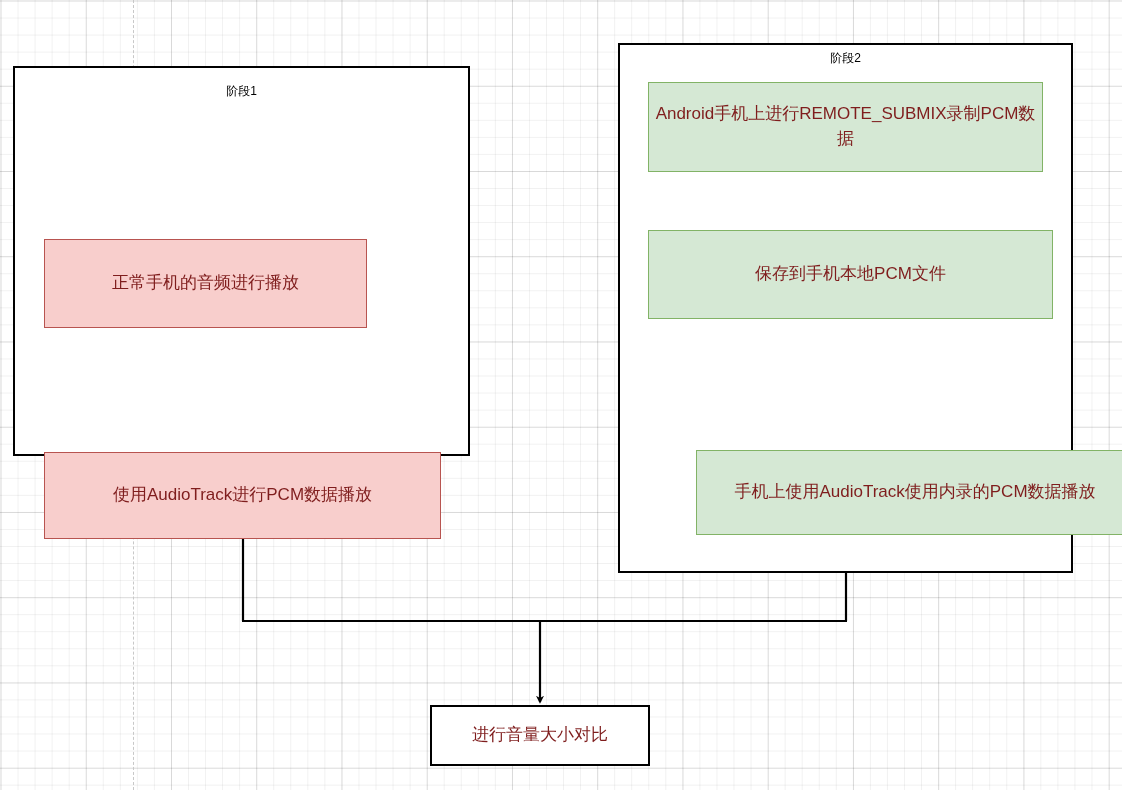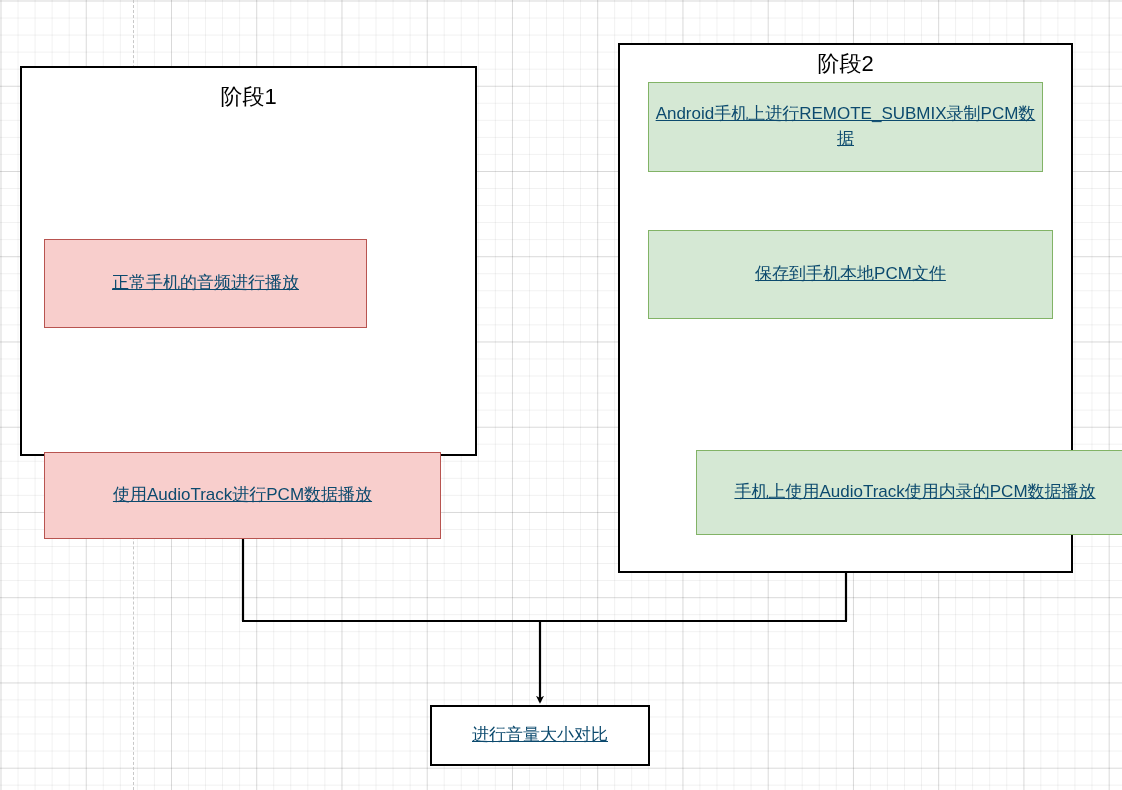--- a/index.html
+++ b/index.html
@@ -55,38 +55,37 @@
     box-sizing: border-box;
     background: #ffffff;
     border: 2px solid #000000;
   }
 
   .container-title {
     position: absolute;
     left: 0;
     right: 0;
     text-align: center;
-    font-size: 22px;
+    font-size: 12px;
     color: #000000;
     line-height: 1.2;
     white-space: nowrap;
   }
 
   .node {
     position: absolute;
     box-sizing: border-box;
     display: flex;
     align-items: center;
     justify-content: center;
     text-align: center;
     font-size: 17px;
     line-height: 1.45;
-    color: #0c4a6e;
+    color: #7f1d1d;
     padding: 2px 4px;
-    text-decoration: underline;
   }
 
   .node-pink {
     background: #f8cecc;
     border: 1.6px solid #b85450;
   }
 
   .node-green {
     background: #d5e8d4;
     border: 1.6px solid #82b366;
@@ -124,21 +123,21 @@
 
     <path d="M243,538 L243,621" fill="none" stroke="#000000" stroke-width="2.2"></path>
 
     <path d="M846,536 L846,621" fill="none" stroke="#000000" stroke-width="2.2"></path>
 
     <line x1="242" y1="621" x2="847" y2="621" stroke="#000000" stroke-width="2.2"></line>
 
     <line x1="540" y1="621" x2="540" y2="702" stroke="#000000" stroke-width="2.2" marker-end="url(#arrowhead)"></line>
   </svg>
 
-  <div class="container-box" style="left:20px; top:66px; width:457px; height:390px;">
+  <div class="container-box" style="left:13px; top:66px; width:457px; height:390px;">
     <div class="container-title" style="top:16px;">阶段1</div>
   </div>
 
   <div class="node node-pink" style="left:44px; top:239px; width:323px; height:89px;">
     <span class="node-label">正常手机的音频进行播放</span>
   </div>
 
   <div class="node node-pink" style="left:44px; top:452px; width:397px; height:87px;">
     <span class="node-label">使用AudioTrack进行PCM数据播放</span>
   </div>

